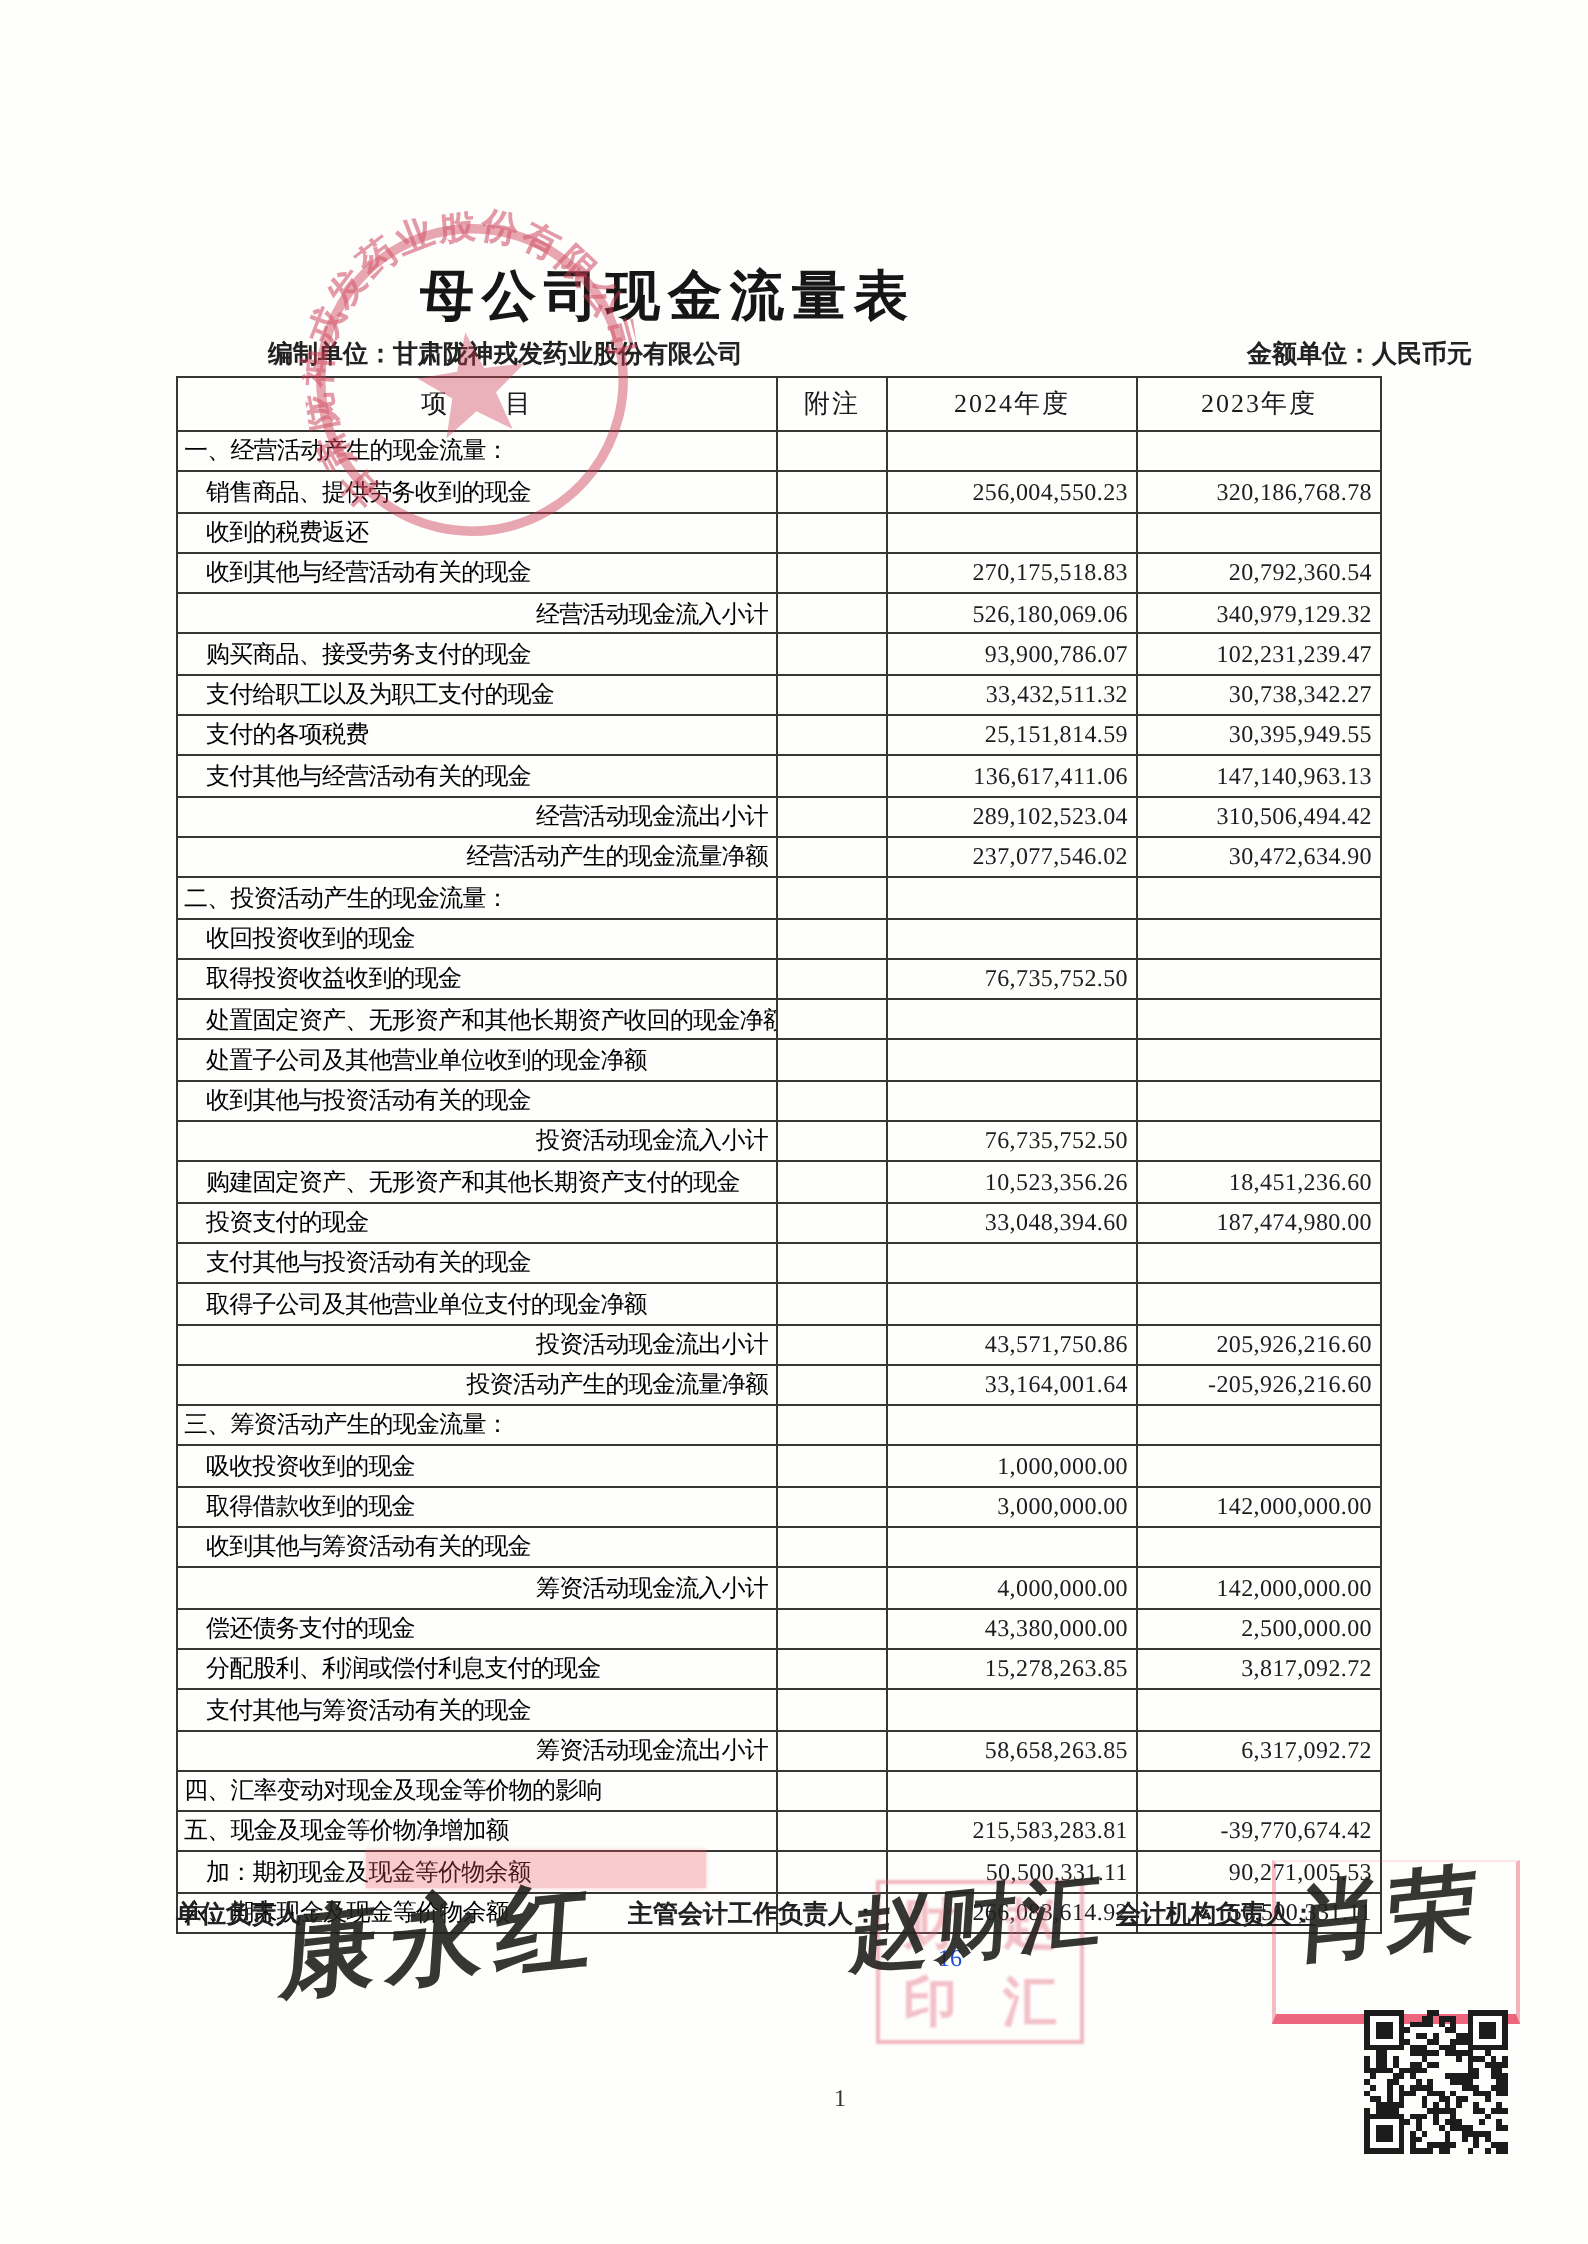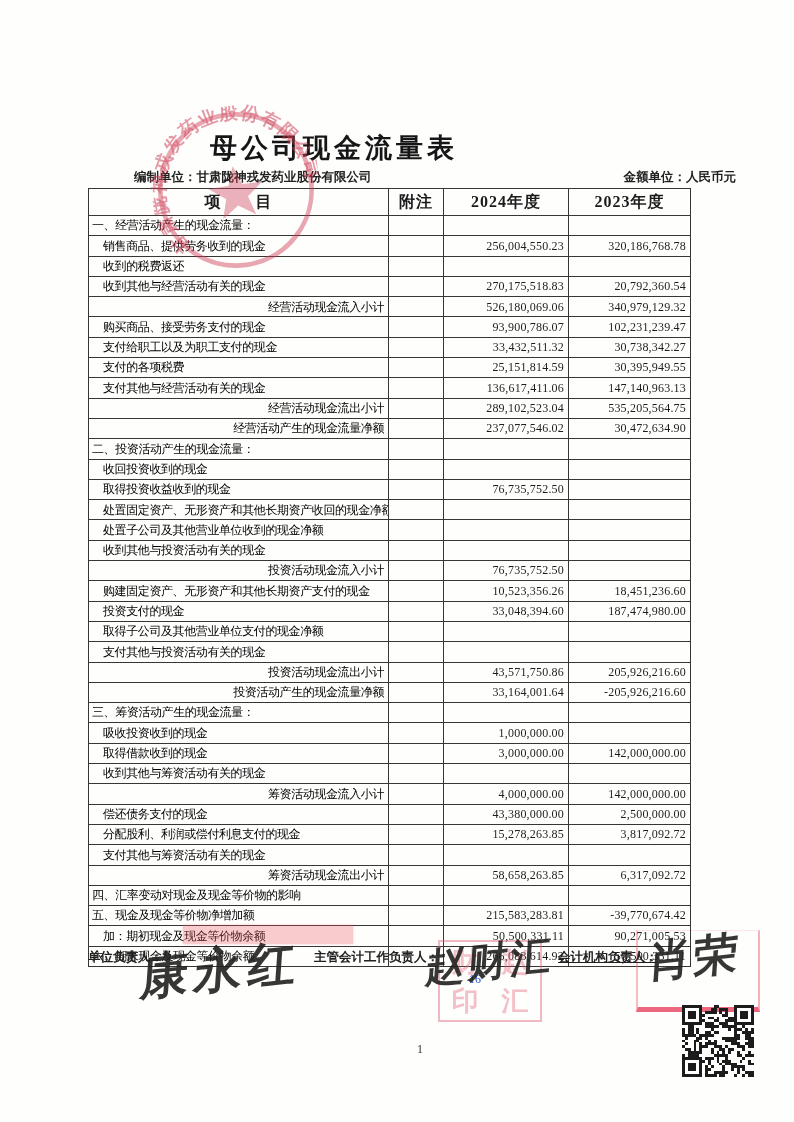--- a/index.html
+++ b/index.html
@@ -21,21 +21,21 @@
   
   table.cf{
     position:absolute; top:188px; left:88px; width:602px;
     border-collapse:collapse; table-layout:fixed; z-index:2;
   }
   table.cf th, table.cf td{
     border:1.6px solid #383533; padding:0 4px; height:19.3px;
     font-size:12px; line-height:1.05; overflow:hidden; white-space:nowrap;
   }
   table.cf th{
-    height:26px; font-weight:bold; text-align:center; font-size:16px; letter-spacing:1px;
+    height:26px; font-weight:normal; text-align:center; font-size:13px; letter-spacing:1px;
   }
   td.lbl{ font-weight:normal; letter-spacing:-0.4px; color:#000000;}
   td.lbl.section{ padding-left:3px; }
   td.lbl.item{ padding-left:14px; }
   td.lbl.subtotal{ text-align:right; padding-left:0; }
   td.num{ text-align:right; font-weight:normal; padding-right:6px; font-size:12px; color:#1d1d1d; letter-spacing:0.2px;}
   td.note{ text-align:center; }
   
   .seal{ position:absolute; left:152px; top:106px; width:168px; height:168px; z-index:5;
          transform:rotate(-8deg); opacity:0.82; pointer-events:none;}
@@ -169,21 +169,21 @@
         <tr>
           <td class="lbl item">支付其他与经营活动有关的现金</td>
           <td class="note"></td>
           <td class="num">136,617,411.06</td>
           <td class="num">147,140,963.13</td>
         </tr>
         <tr>
           <td class="lbl subtotal">经营活动现金流出小计</td>
           <td class="note"></td>
           <td class="num">289,102,523.04</td>
-          <td class="num">535,205,564.75</td>
+          <td class="num">310,506,494.42</td>
         </tr>
         <tr>
           <td class="lbl subtotal">经营活动产生的现金流量净额</td>
           <td class="note"></td>
           <td class="num">237,077,546.02</td>
           <td class="num">30,472,634.90</td>
         </tr>
         <tr>
           <td class="lbl section">二、投资活动产生的现金流量：</td>
           <td class="note"></td>
@@ -232,27 +232,27 @@
           <td class="num">10,523,356.26</td>
           <td class="num">18,451,236.60</td>
         </tr>
         <tr>
           <td class="lbl item">投资支付的现金</td>
           <td class="note"></td>
           <td class="num">33,048,394.60</td>
           <td class="num">187,474,980.00</td>
         </tr>
         <tr>
+          <td class="lbl item">支付其他与投资活动有关的现金</td>
+          <td class="note"></td>
+          <td class="num"></td>
+          <td class="num"></td>
+        </tr>
+        <tr>
           <td class="lbl item">取得子公司及其他营业单位支付的现金净额</td>
-          <td class="note"></td>
-          <td class="num"></td>
-          <td class="num"></td>
-        </tr>
-        <tr>
-          <td class="lbl item">支付其他与投资活动有关的现金</td>
           <td class="note"></td>
           <td class="num"></td>
           <td class="num"></td>
         </tr>
         <tr>
           <td class="lbl subtotal">投资活动现金流出小计</td>
           <td class="note"></td>
           <td class="num">43,571,750.86</td>
           <td class="num">205,926,216.60</td>
         </tr>

